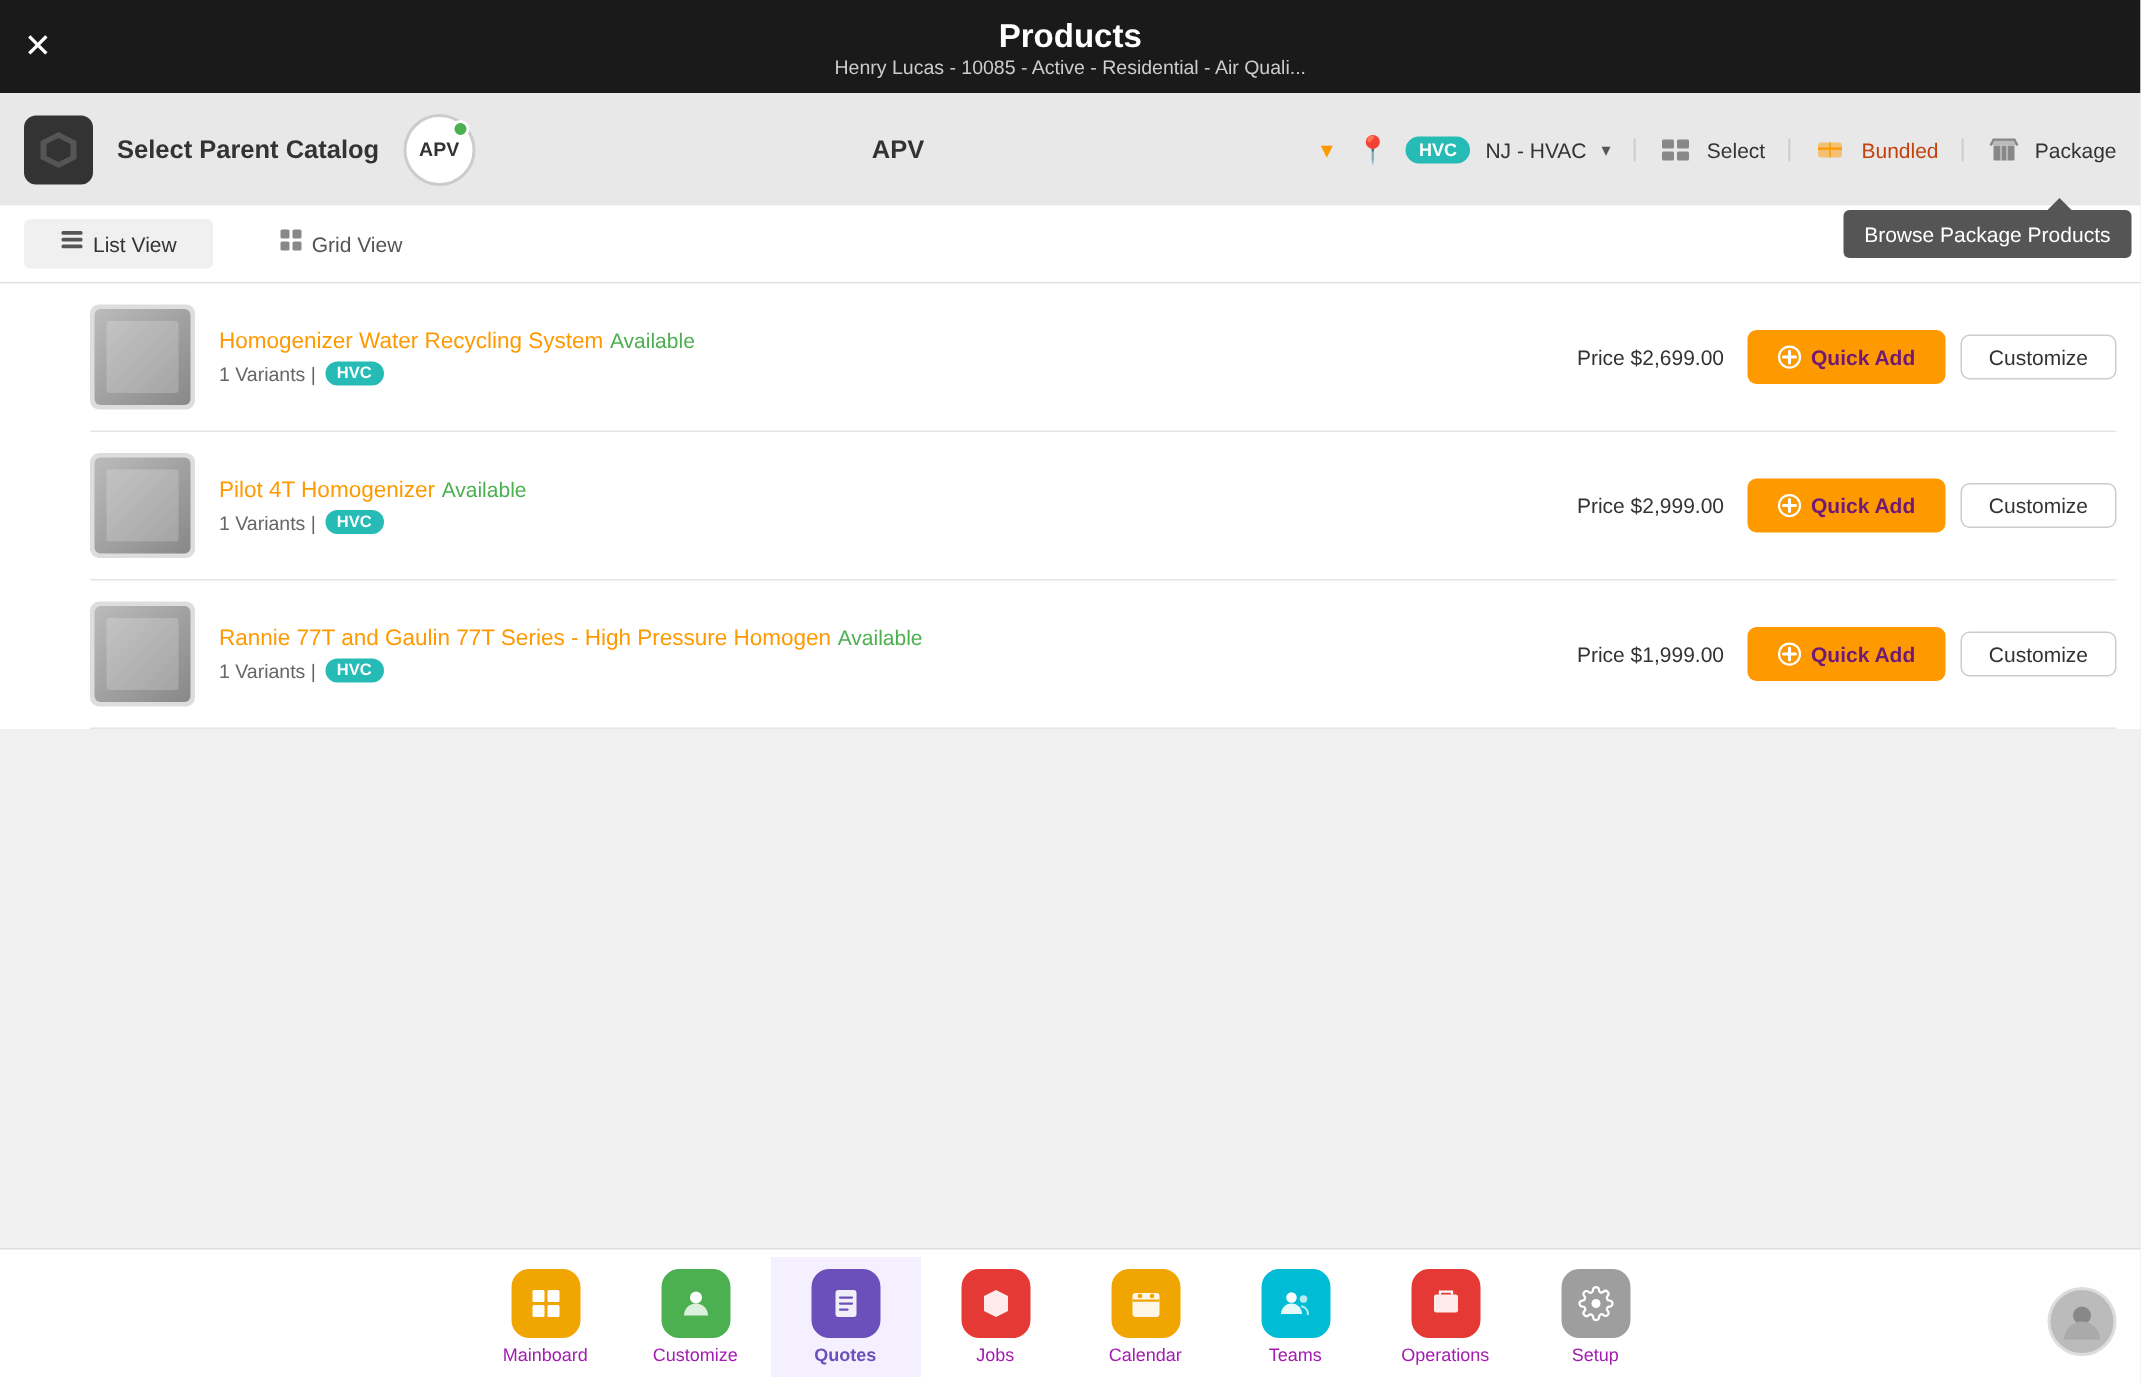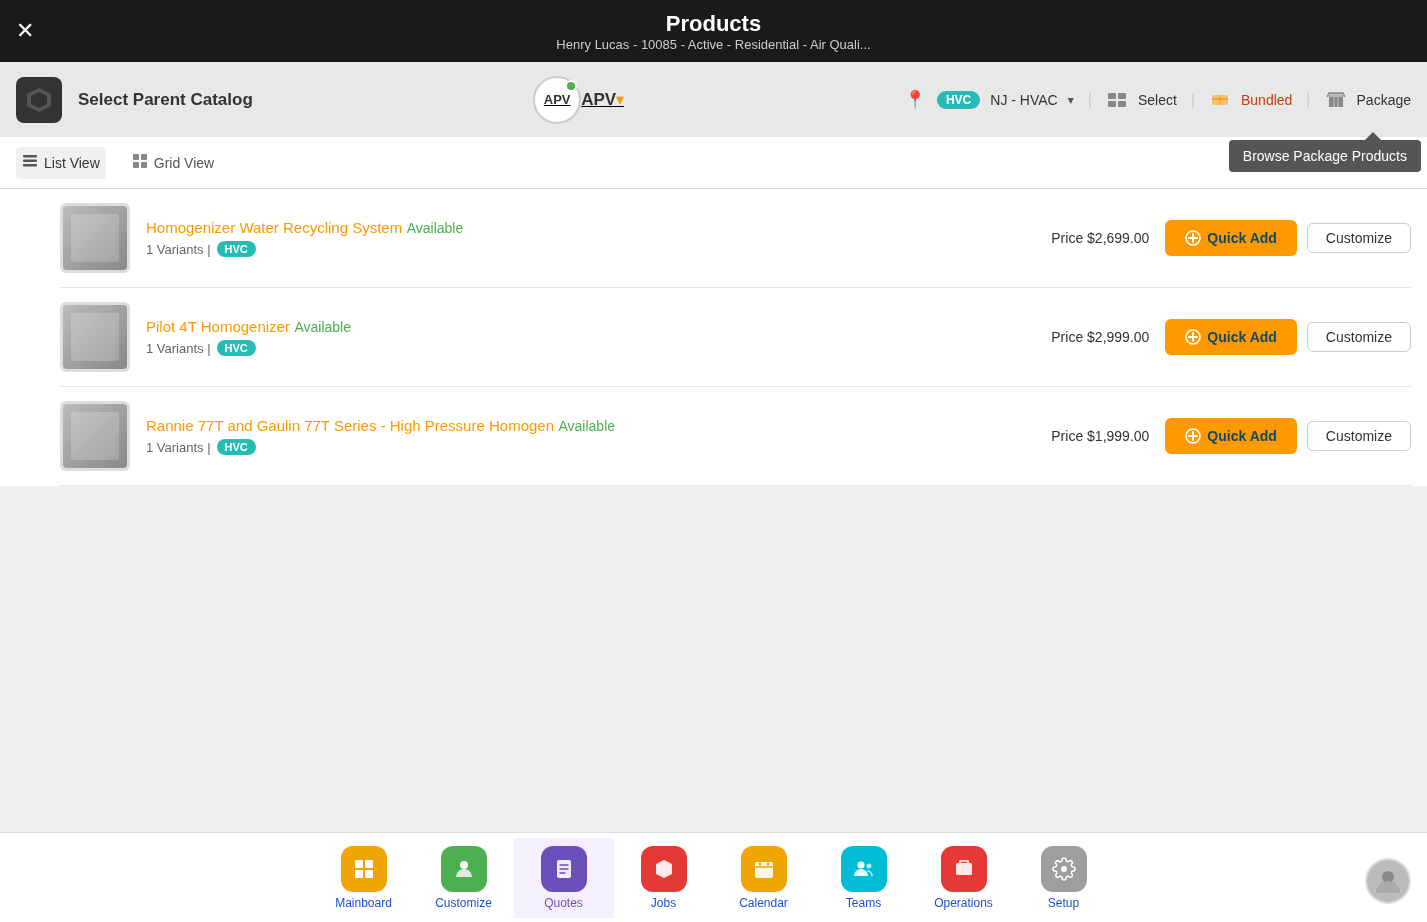--- a/index.html
+++ b/index.html
@@ -108,23 +108,22 @@
     }
     .select-catalog-label {
       font-size: 17px;
       font-weight: 600;
       color: #333;
     }
     .catalog-center {
       flex: 1;
       display: flex;
       align-items: center;
-      justify-content: center;
-      gap: 0;
-      text-decoration: underline;
+      justify-content: space-between;
+      gap: 12px;
     }
     .apv-badge {
       position: relative;
       width: 48px; height: 48px;
       border-radius: 50%;
       background: white;
       border: 2px solid #ccc;
       display: flex;
       align-items: center;
       justify-content: center;
@@ -207,21 +206,21 @@
       border-bottom: 1px solid #ddd;
       gap: 20px;
     }
     .view-toggle {
       display: flex;
       align-items: center;
       gap: 6px;
       font-size: 14px;
       color: #555;
       cursor: pointer;
-      padding: 6px 6px;
+      padding: 6px 24px;
       border-radius: 4px;
     }
     .view-toggle.active {
       background: #f0f0f0;
       color: #333;
       font-weight: 500;
     }
     .view-icon { font-size: 16px; color: #888; }
     .view-spacer { flex: 1; }
     .tag-filters {
@@ -314,21 +313,21 @@
       font-weight: 500;
       white-space: nowrap;
     }
     .product-actions {
       display: flex;
       align-items: center;
       gap: 10px;
     }
     .quick-add-btn {
       background: #f90;
-      color: #0c4a6e;
+      color: #701a75;
       border: none;
       border-radius: 6px;
       padding: 10px 20px;
       font-size: 14px;
       font-weight: 600;
       cursor: pointer;
       display: flex;
       align-items: center;
       gap: 6px;
       white-space: nowrap;
@@ -375,25 +374,26 @@
     .nav-icon {
       width: 46px; height: 46px;
       border-radius: 12px;
       display: flex;
       align-items: center;
       justify-content: center;
       font-size: 22px;
     }
     .nav-label {
       font-size: 12px;
-      color: #1d4ed8;
+      color: #a21caf;
       font-weight: 500;
     }
     .nav-item.active .nav-label {
       color: #6b4fbb;
+      font-weight: bold;
     }
 
     
     .user-avatar {
       position: absolute;
       bottom: 18px;
       right: 16px;
       width: 46px; height: 46px;
       border-radius: 50%;
       background: #bbb;

